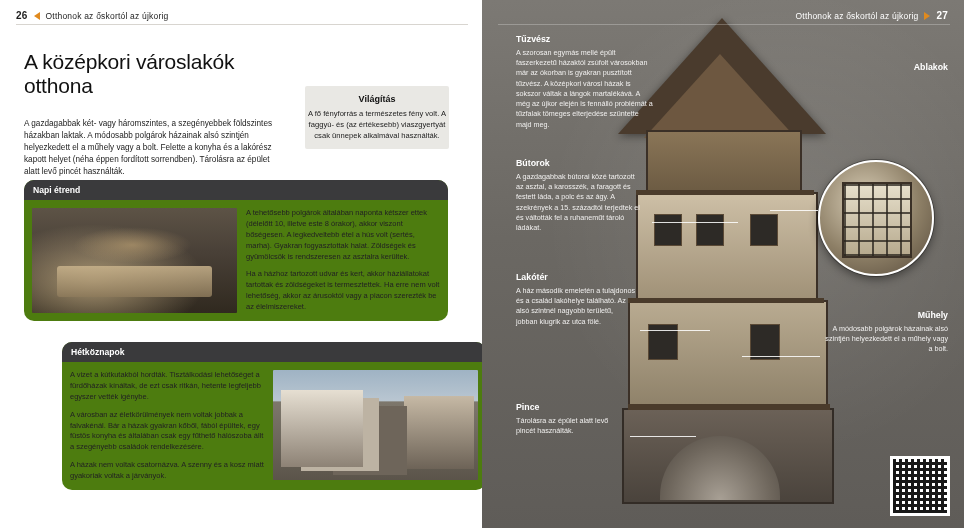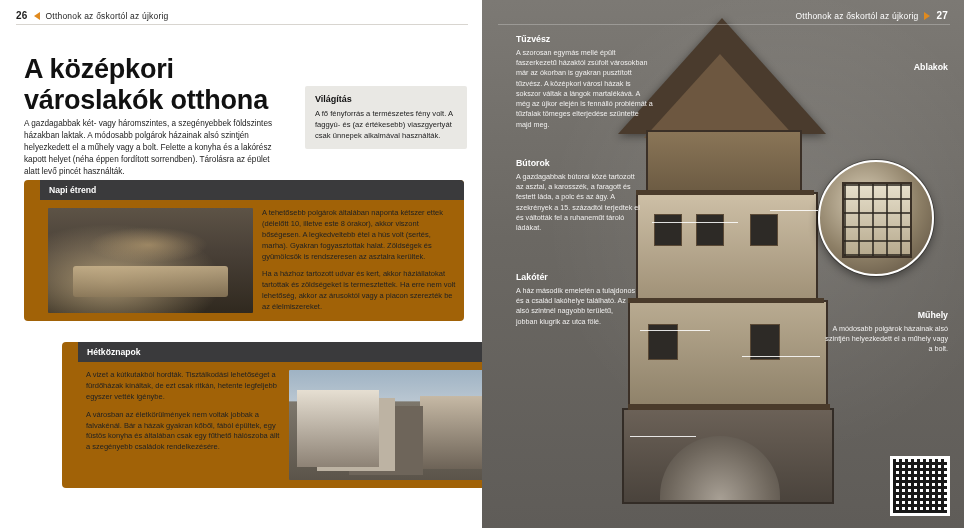--- a/index.html
+++ b/index.html
@@ -30,38 +30,38 @@
   .arrow-l,.arrow-r{width:0;height:0;}
   .arrow-l{border-top:4px solid transparent;border-bottom:4px solid transparent;border-right:6px solid #e08a1e;}
   .arrow-r-w{border-top:4px solid transparent;border-bottom:4px solid transparent;border-left:6px solid #e08a1e;}
   .rule{position:absolute;top:24px;height:1px;background:#d8d5d0;}
   .rule-l{left:16px;width:452px;}
   .rule-r{left:498px;width:452px;background:rgba(255,255,255,.25);}
 
   
   .headline{
     position:absolute;left:24px;top:36px;width:280px;
-    font-size:27px;line-height:1.13;font-weight:bold;color:#111;
+    font-size:21px;line-height:1.13;font-weight:normal;color:#111;
     letter-spacing:-0.2px;
   }
   .lede{
     position:absolute;left:24px;top:110px;width:262px;
     font-size:8.2px;line-height:1.46;color:#222;
   }
 
   
   .callout{
-    position:absolute;background:#e9e8e4;border-radius:2px;padding:8px 10px;
+    position:absolute;background:#e9e8e4;border-radius:2px;padding:8px 1px;text-align:center;
   }
   .callout h4{margin:0 0 4px 0;font-size:9px;font-weight:bold;color:#111;}
   .callout p{margin:0;font-size:7.6px;line-height:1.45;color:#222;}
   #callout-vilagitas{left:305px;top:86px;width:142px;}
 
   
-  .panel{position:absolute;background:#a16207;border-radius:4px;overflow:hidden;padding-left:16px;}
+  .panel{position:absolute;background:#4d7c0f;border-radius:10px;overflow:hidden;}
   .panel-head{
     background:#3a3a3c;color:#fff;font-size:8.6px;font-weight:bold;
     padding:5px 9px;
   }
   .panel-body{display:flex;padding:8px;gap:9px;}
   .panel-body p{margin:0 0 7px 0;font-size:7.5px;line-height:1.45;color:#222;}
   .panel-body p:last-child{margin-bottom:0;}
   .panel-text{flex:1;}
   #panel-napi-etrend{left:24px;top:180px;width:424px;}
   #panel-hetkoznapok{left:24px;top:342px;width:424px;margin-left:38px;}
@@ -216,20 +216,21 @@
       </div>
     </div>
   </div>
 
   <div class="panel" id="panel-hetkoznapok">
     <div class="panel-head">Hétköznapok</div>
     <div class="panel-body">
       <div class="panel-text">
         <p>A vizet a kútkutakból hordták. Tisztálkodási lehetőséget a fürdőházak kínáltak, de ezt csak ritkán, hetente legfeljebb egyszer vették igénybe.</p>
         <p>A városban az életkörülmények nem voltak jobbak a falvakénál. Bár a házak gyakran kőből, fából épültek, egy füstös konyha és általában csak egy fűthető hálószoba állt a szegényebb családok rendelkezésére.</p>
+        <p>A házak nem voltak csatornázva. A szenny és a kosz miatt gyakoriak voltak a járványok.</p>
       </div>
       <div class="photo ph-street"></div>
     </div>
   </div>
 
   <div class="page-right"></div>
   <div class="right-photo"></div>
 
   <div class="house">
     <div class="roof"></div>
@@ -272,20 +273,24 @@
   <div class="ann" id="ann-butorok">
     <h4>Bútorok</h4>
     <p>A gazdagabbak bútorai közé tartozott az asztal, a karosszék, a faragott és festett láda, a polc és az ágy. A szekrények a 15. századtól terjedtek el és váltották fel a ruhaneműt tároló ládákat.</p>
   </div>
 
   <div class="ann" id="ann-lakoter">
     <h4>Lakótér</h4>
     <p>A ház második emeletén a tulajdonos és a család lakóhelye található. Az alsó szintnél nagyobb területű, jobban kiugrik az utca fölé.</p>
   </div>
 
+  <div class="ann" id="ann-pince">
+    <h4>Pince</h4>
+    <p>Tárolásra az épület alatt levő pincét használták.</p>
+  </div>
 
   <div class="ann right-al" id="ann-ablakok">
     <h4>Ablakok</h4>
   </div>
 
   <div class="ann right-al" id="ann-muhely">
     <h4>Műhely</h4>
     <p>A módosabb polgárok házainak alsó szintjén helyezkedett el a műhely vagy a bolt.</p>
   </div>
 

